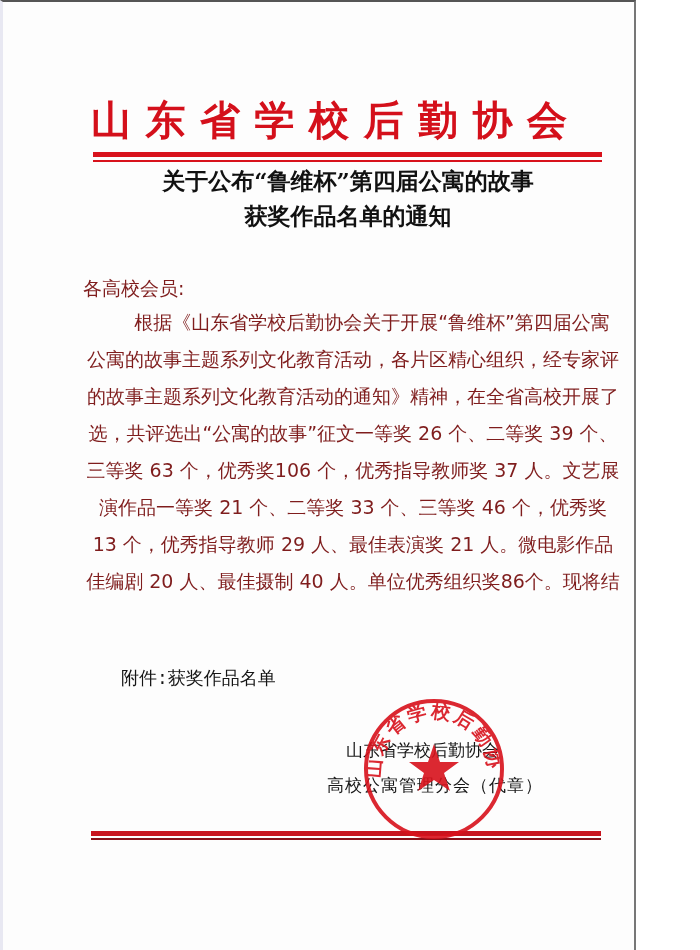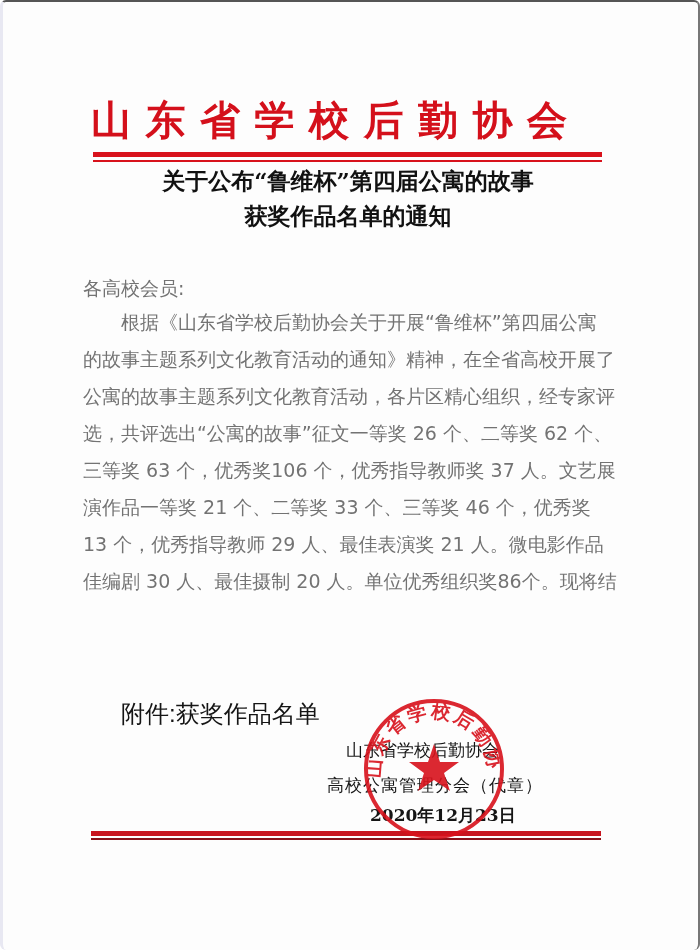--- a/index.html
+++ b/index.html
@@ -2,54 +2,53 @@
 <html><head>
 <meta charset="utf-8">
 <style>
   html, body { margin: 0; padding: 0; }
   body {
     width: 700px; height: 950px; overflow: hidden;
     background: #ffffff;
     font-family: "DejaVu Serif", "Liberation Serif", serif;
   }
   .page {
-    position: relative; width: 700px; height: 950px;
+    position: relative; width: 636px; height: 950px;
     background: #fdfdfd;
     box-sizing: border-box;
     border-top: 2px solid #555;
     border-right: 2px solid #777;
     border-left: 3px solid #e8e8f2;
-    border-radius: 6px;
   }
   .org-title {
     position: absolute; left: 88px; top: 94px; width: 520px;
     color: #d4101b; font-size: 40px; font-weight: bold;
     letter-spacing: 14.5px; line-height: 48px; white-space: nowrap;
     font-family: "DejaVu Sans", "Liberation Sans", sans-serif;
   }
   .rule-top-thick { position: absolute; left: 90px; top: 150px; width: 509px; height: 5px; background: #d8121c; }
   .rule-top-thin  { position: absolute; left: 90px; top: 158px; width: 509px; height: 2px; background: #d8121c; }
   .doc-title {
     position: absolute; left: 0; width: 700px; text-align: center;
     color: #111; font-size: 23px; font-weight: bold; line-height: 30px;
     font-family: "DejaVu Serif", "Liberation Serif", serif;
   }
   .doc-title.l1 { top: 164px; padding-right: 10px; box-sizing: border-box; }
   .doc-title.l2 { top: 199px; padding-right: 10px; box-sizing: border-box; }
   .body-text {
     position: absolute; left: 80px; width: 540px;
-    color: #737373; font-size: 19px; line-height: 37px;
+    color: #7f1d1d; font-size: 19px; line-height: 37px;
     font-family: "DejaVu Sans", "Liberation Sans", sans-serif;
   }
   .salutation { top: 268px; }
-  .para { top: 302px; }
+  .para { top: 302px; text-align: center; }
   .para .line { display: block; white-space: nowrap; }
   .para .line.indent { padding-left: 38px; }
-  .attachment { position: absolute; left: 118px; top: 696px; font-size: 24px; color: #151515;
-    font-family: Liberation Sans, sans-serif; }
+  .attachment { position: absolute; left: 118px; top: 664px; font-size: 18px; color: #151515;
+    font-family: Liberation Mono, monospace; }
   .sig { position: absolute; color: #151515; font-size: 17px; white-space: nowrap;
     font-family: "DejaVu Sans", "Liberation Sans", sans-serif; z-index: 1; }
   .sig.org { left: 343px; top: 737px; }
   .sig.unit { left: 324px; top: 772px; letter-spacing: 1px; }
   .sig.date { left: 367px; top: 802px; font-family: "DejaVu Serif", "Liberation Serif", serif; font-weight: bold; font-size: 17px; }
   .seal { position: absolute; left: 356px; top: 692px; width: 150px; height: 150px; z-index: 2; opacity: 0.9; }
   .rule-bot-thick { position: absolute; left: 88px; top: 829px; width: 510px; height: 5px; background: #c8141e; }
   .rule-bot-thin  { position: absolute; left: 88px; top: 836px; width: 510px; height: 2px; background: #8a1018; }
 </style>
 </head>
@@ -61,34 +60,33 @@
   <div class="rule-top-thick"></div>
   <div class="rule-top-thin"></div>
 
   <div class="doc-title l1">关于公布“鲁维杯”第四届公寓的故事</div>
   <div class="doc-title l2">获奖作品名单的通知</div>
 
   <div class="body-text salutation">各高校会员:</div>
 
   <div class="body-text para">
     <span class="line indent">根据《山东省学校后勤协会关于开展“鲁维杯”第四届公寓</span>
+    <span class="line">公寓的故事主题系列文化教育活动，各片区精心组织，经专家评</span>
     <span class="line">的故事主题系列文化教育活动的通知》精神，在全省高校开展了</span>
-    <span class="line">公寓的故事主题系列文化教育活动，各片区精心组织，经专家评</span>
-    <span class="line">选，共评选出“公寓的故事”征文一等奖 26 个、二等奖 62 个、</span>
+    <span class="line">选，共评选出“公寓的故事”征文一等奖 26 个、二等奖 39 个、</span>
     <span class="line">三等奖 63 个，优秀奖106 个，优秀指导教师奖 37 人。文艺展</span>
     <span class="line">演作品一等奖 21 个、二等奖 33 个、三等奖 46 个，优秀奖</span>
     <span class="line">13 个，优秀指导教师 29 人、最佳表演奖 21 人。微电影作品</span>
-    <span class="line">佳编剧 30 人、最佳摄制 20 人。单位优秀组织奖86个。现将结</span>
+    <span class="line">佳编剧 20 人、最佳摄制 40 人。单位优秀组织奖86个。现将结</span>
   </div>
 
   <div class="attachment">附件:获奖作品名单</div>
 
   <div class="sig org">山东省学校后勤协会</div>
   <div class="sig unit">高校公寓管理分会（代章）</div>
-  <div class="sig date">2020年12月23日</div>
 
   <svg class="seal" viewBox="0 0 150 150">
     <defs>
       <path id="sealArc" d="M 22 88 A 54 54 0 1 1 128 88"></path>
     </defs>
     <circle cx="75" cy="75" r="68" fill="none" stroke="#d8121c" stroke-width="4"></circle>
     <text font-size="19" font-weight="bold" fill="#d8121c" font-family="DejaVu Sans, sans-serif" letter-spacing="3">
       <textPath href="#sealArc" startOffset="2%">山东省学校后勤协会</textPath>
     </text>
     <polygon fill="#d8121c" points="75,50 81,68 100,68 85,79 91,97 75,86 59,97 65,79 50,68 69,68"></polygon>

